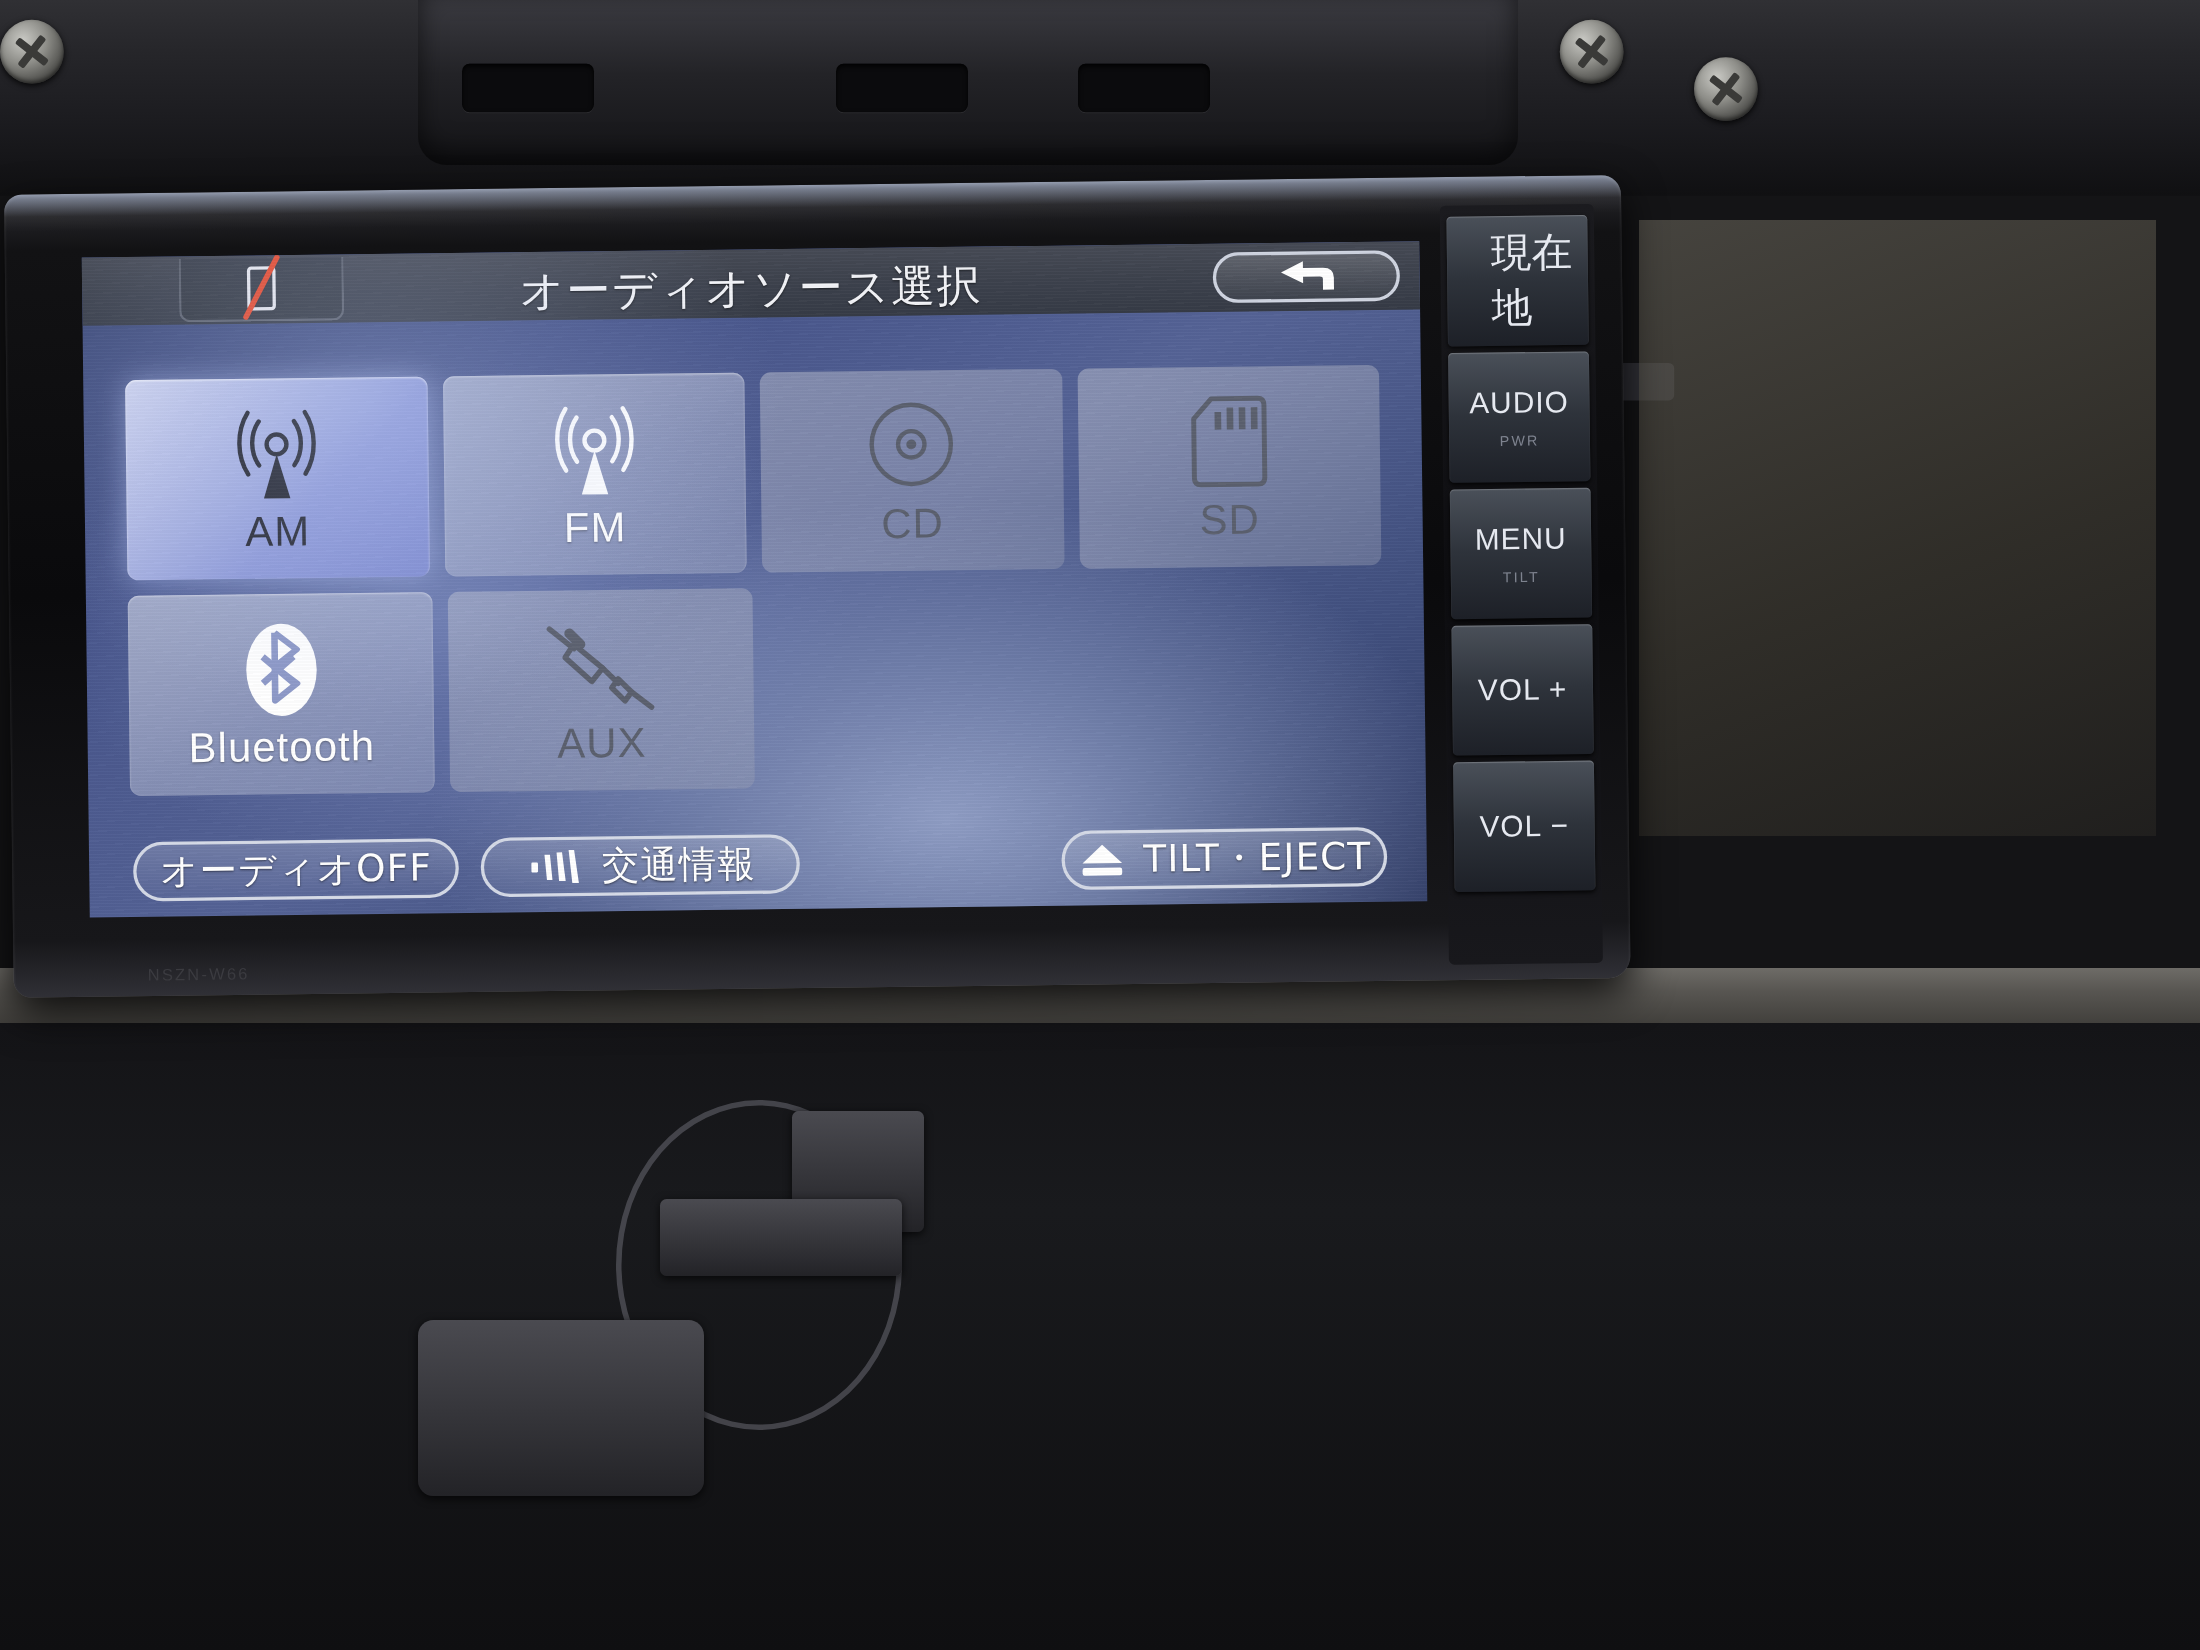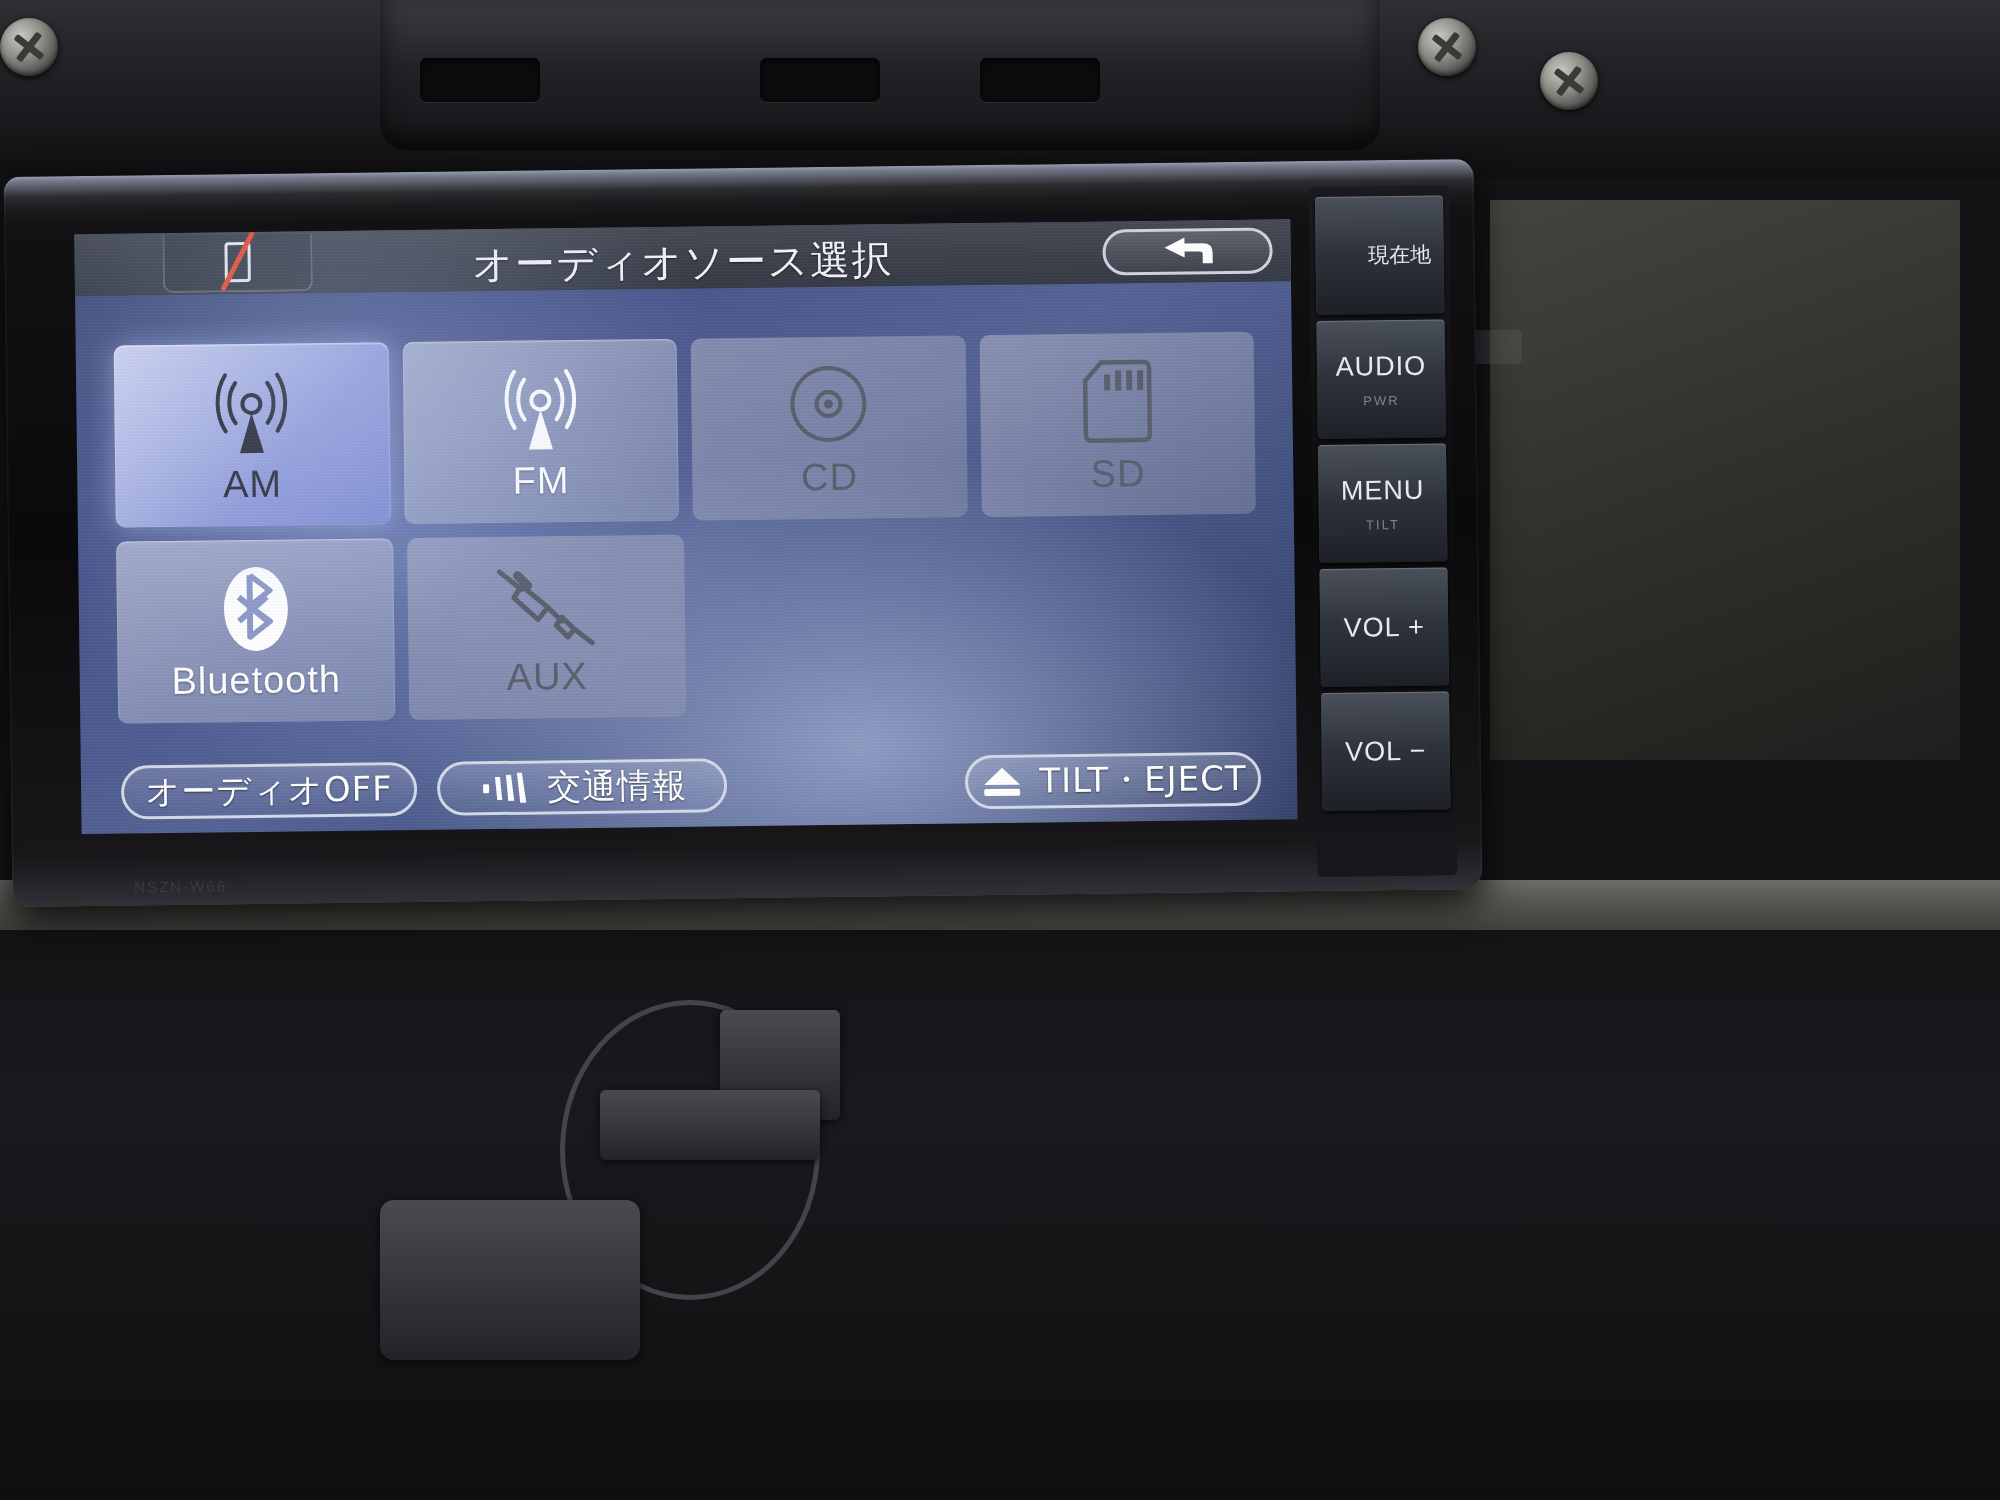--- a/index.html
+++ b/index.html
@@ -182,21 +182,21 @@
   .hw-btn {
     position:absolute; left:6px; width:128px;
     background: linear-gradient(180deg, #4a5059 0%, #2e333b 48%, #1d2027 100%);
     border-radius: 4px;
     box-shadow: inset 0 1px 1px rgba(255,255,255,.22), 0 2px 4px rgba(0,0,0,.8);
     display:flex; flex-direction:column; align-items:center; justify-content:center;
     color:#e6e9f0;
   }
   .hw-btn .main { font-size:27px; letter-spacing:1px; }
   .hw-btn .sub  { font-size:13px; color:#7e838f; letter-spacing:2px; margin-top:11px; }
-  .hw-btn .jp   { font-size:21px; font-family:Liberation Serif, serif;margin-left:40px; }
+  .hw-btn .jp   { font-size:37px; font-family:Liberation Serif, serif;margin-left:40px; }
 </style>
 </head>
 <body>
 
 <div id="photo">
 
   <div class="dash-top"></div>
   <div class="slot" style="left:420px; top:58px; width:120px; height:44px;"></div>
   <div class="slot" style="left:760px; top:58px; width:120px; height:44px;"></div>
   <div class="slot" style="left:980px; top:58px; width:120px; height:44px;"></div>

